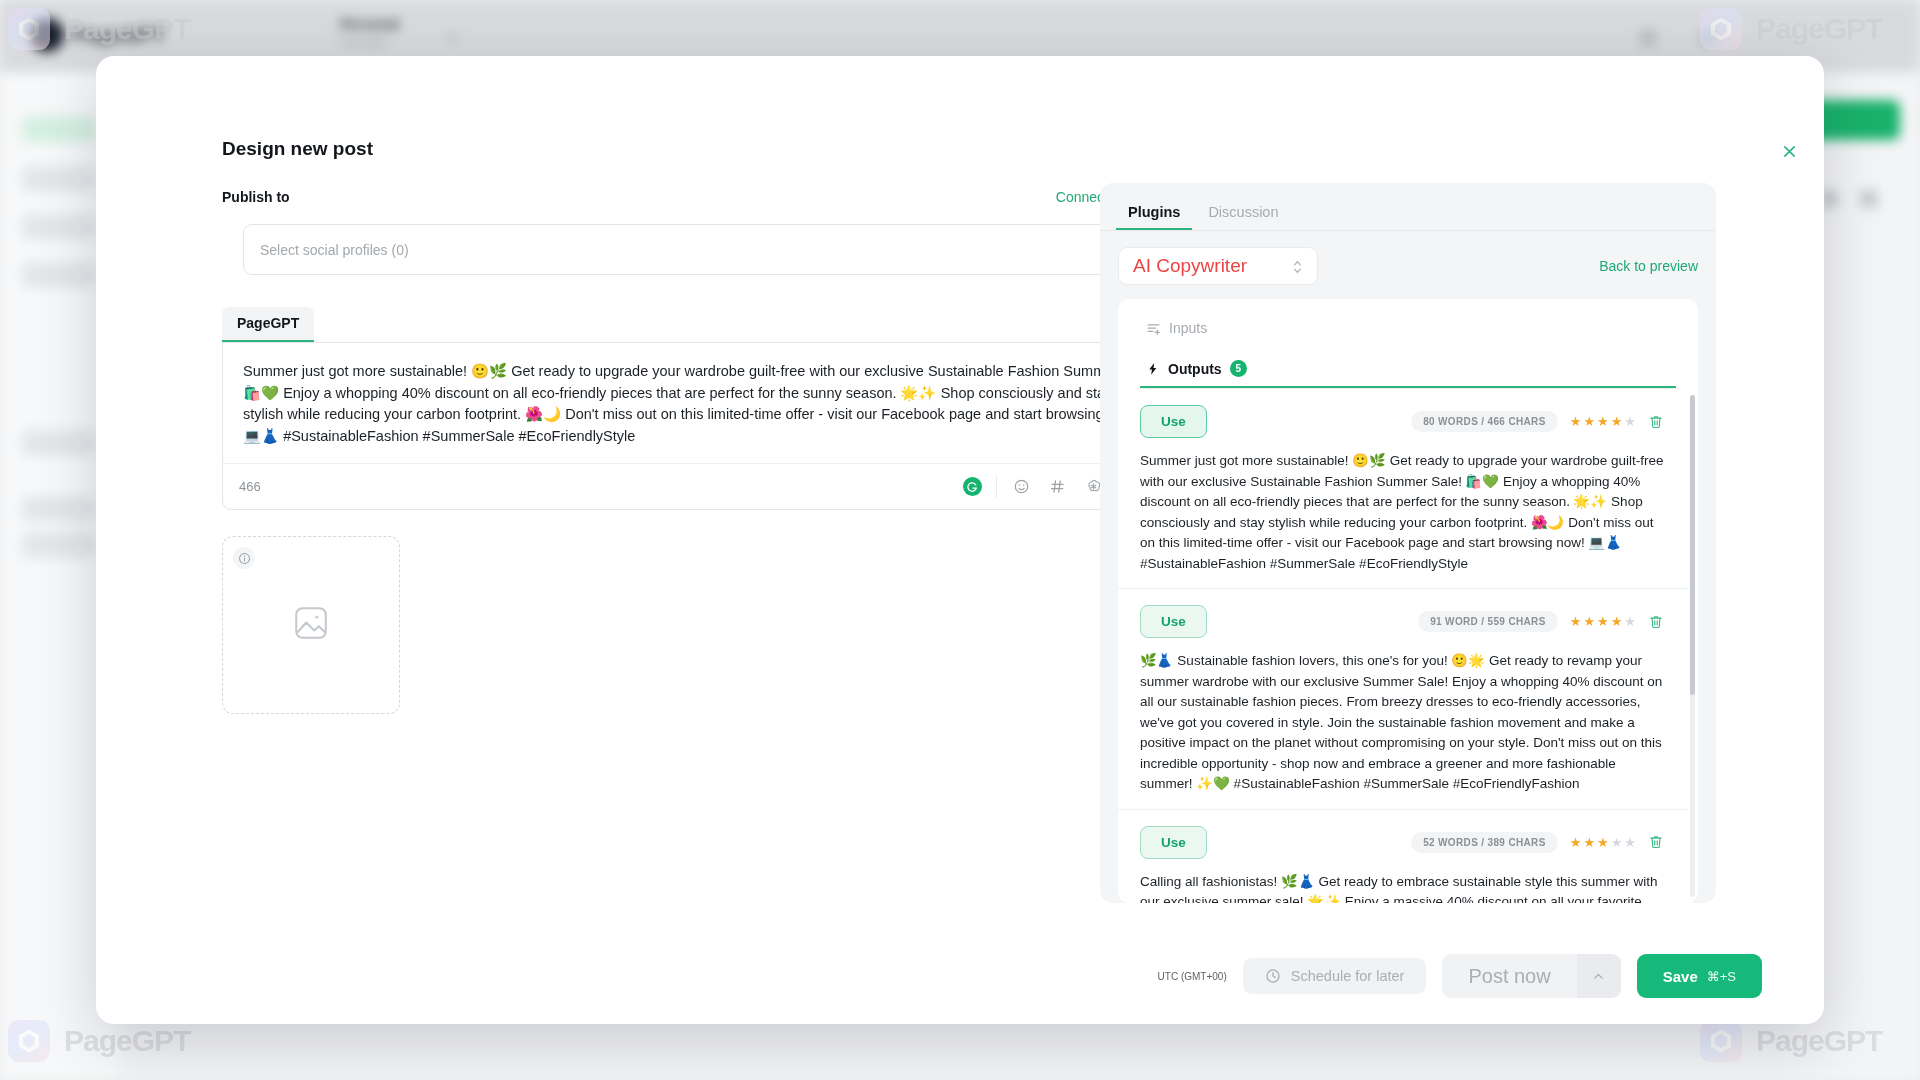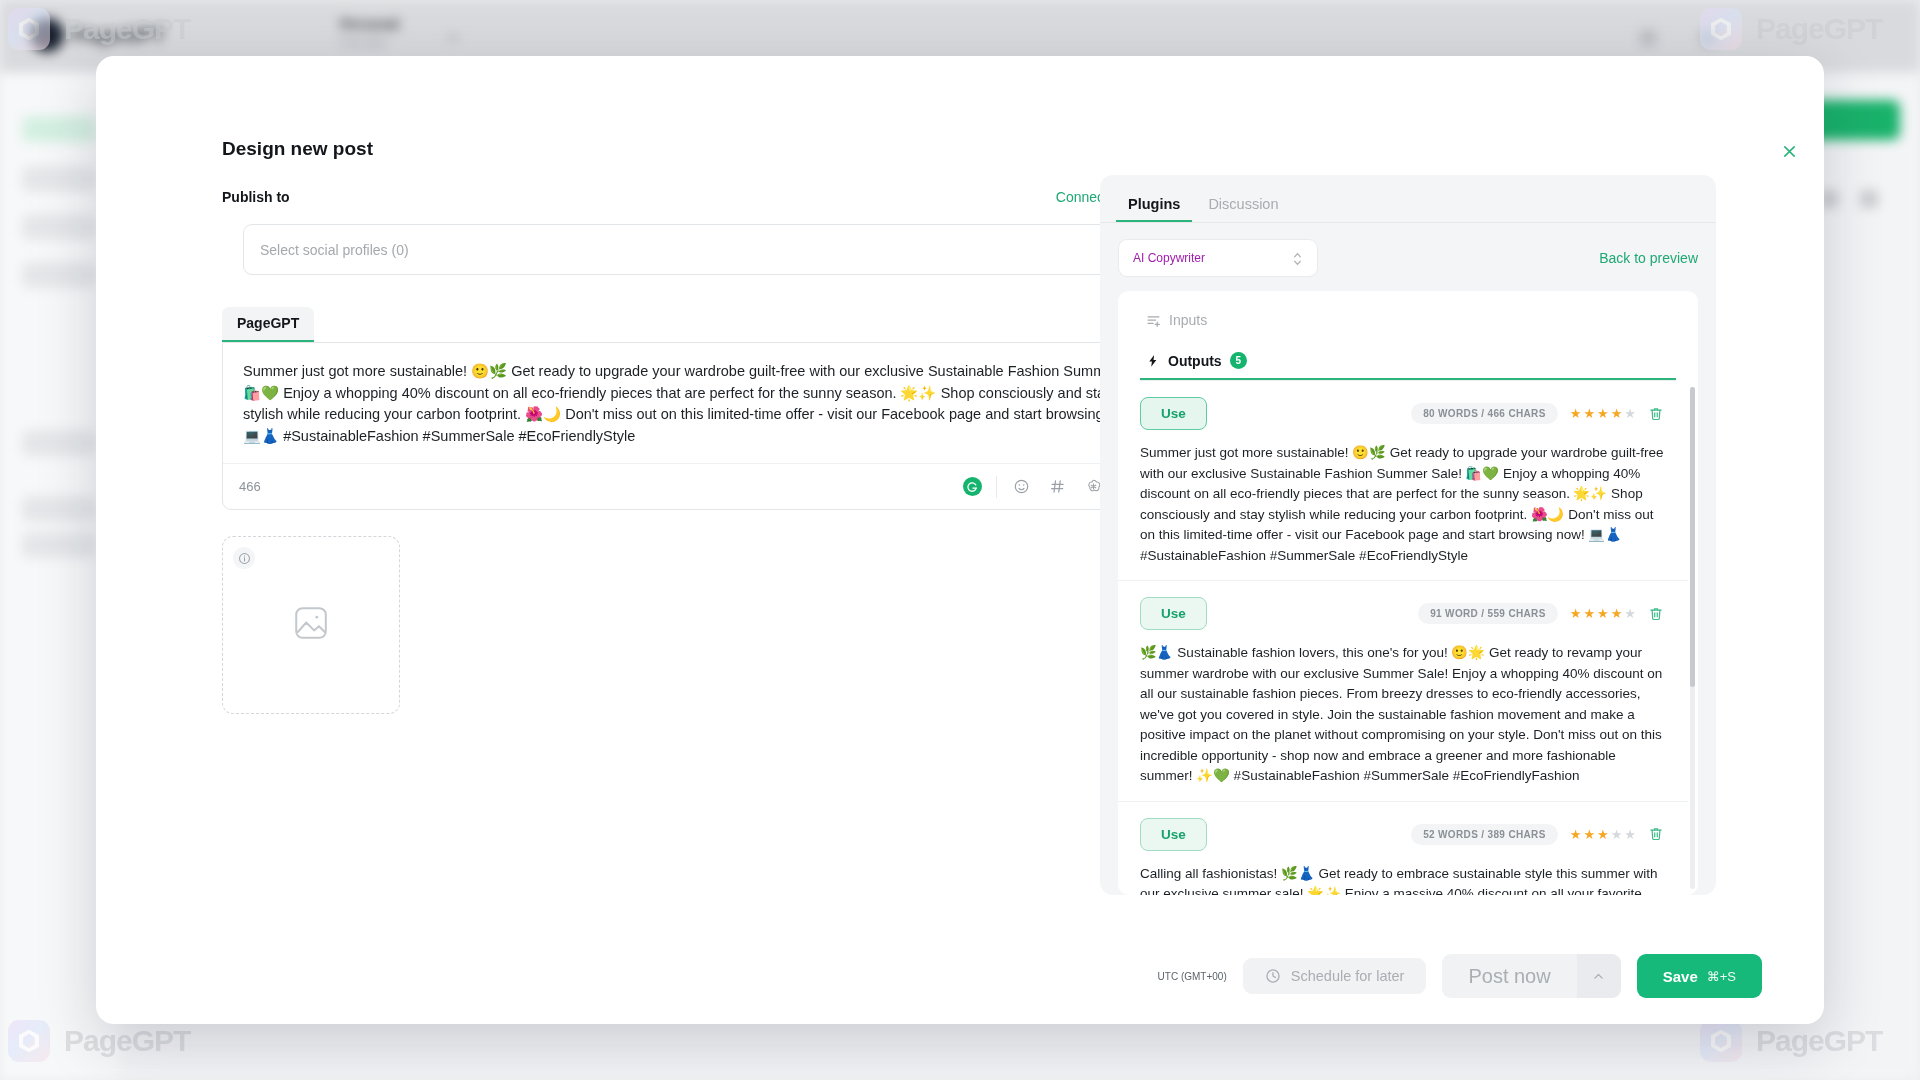--- a/index.html
+++ b/index.html
@@ -147,40 +147,40 @@
     border-radius: 50%; background: #f4f5f7;
     display: flex; align-items: center; justify-content: center; color: #9aa0a6; font-size: 12px;
   }
   .media-img-icon {
     position: absolute; left: 50%; top: 50%; transform: translate(-50%,-50%);
     color: #c3c8cd;
   }
 
   
   #right {
-    position: absolute; left: 1004px; top: 119px; width: 616px; height: 720px;
+    position: absolute; left: 1004px; top: 127px; width: 616px; height: 720px;
     background: #f4f5f6; border-radius: 13px; overflow: hidden;
   }
   .rp-tabs { display: flex; gap: 4px; padding: 12px 16px 0 16px; }
   .rp-tab {
     font-size: 14.5px; font-weight: 700; color: #13171b; padding: 9px 12px 10px;
     cursor: pointer; position: relative;
   }
   .rp-tab.inactive { color: #a7acb1; font-weight: 400; }
   .rp-tab.active::after {
     content: ""; position: absolute; left: 0; right: 0; bottom: 0; height: 2.5px; background: #2bb47b;
   }
   .rp-divider { height: 1px; background: #e6e8ea; margin: 0 0 0 0; }
 
   .rp-subbar { display: flex; align-items: center; justify-content: space-between; padding: 16px 18px 14px 18px; }
   .plugin-select {
     width: 200px; height: 38px; background: #fff; border: 1px solid #e8eaec; border-radius: 9px;
     display: flex; align-items: center; padding: 0 14px; position: relative; cursor: pointer;
   }
-  .plugin-name { font-size: 12px; color: #a21caf; }
+  .plugin-name { font-size: 19px; color: #ef4444; }
   .back-preview { font-size: 14px; color: #1fa874; cursor: pointer; }
 
   .outputs-card {
     margin: 0 18px; background: #fff; border-radius: 11px; height: 604px;
     display: flex; flex-direction: column; overflow: hidden;
   }
   .io-tabs { display: flex; gap: 6px; padding: 14px 22px 0 22px; flex-direction: column; }
   .io-tab {
     display: inline-flex; align-items: center; gap: 8px;
     font-size: 14px; color: #a7acb1; padding: 7px 6px 11px; cursor: pointer; position: relative;

